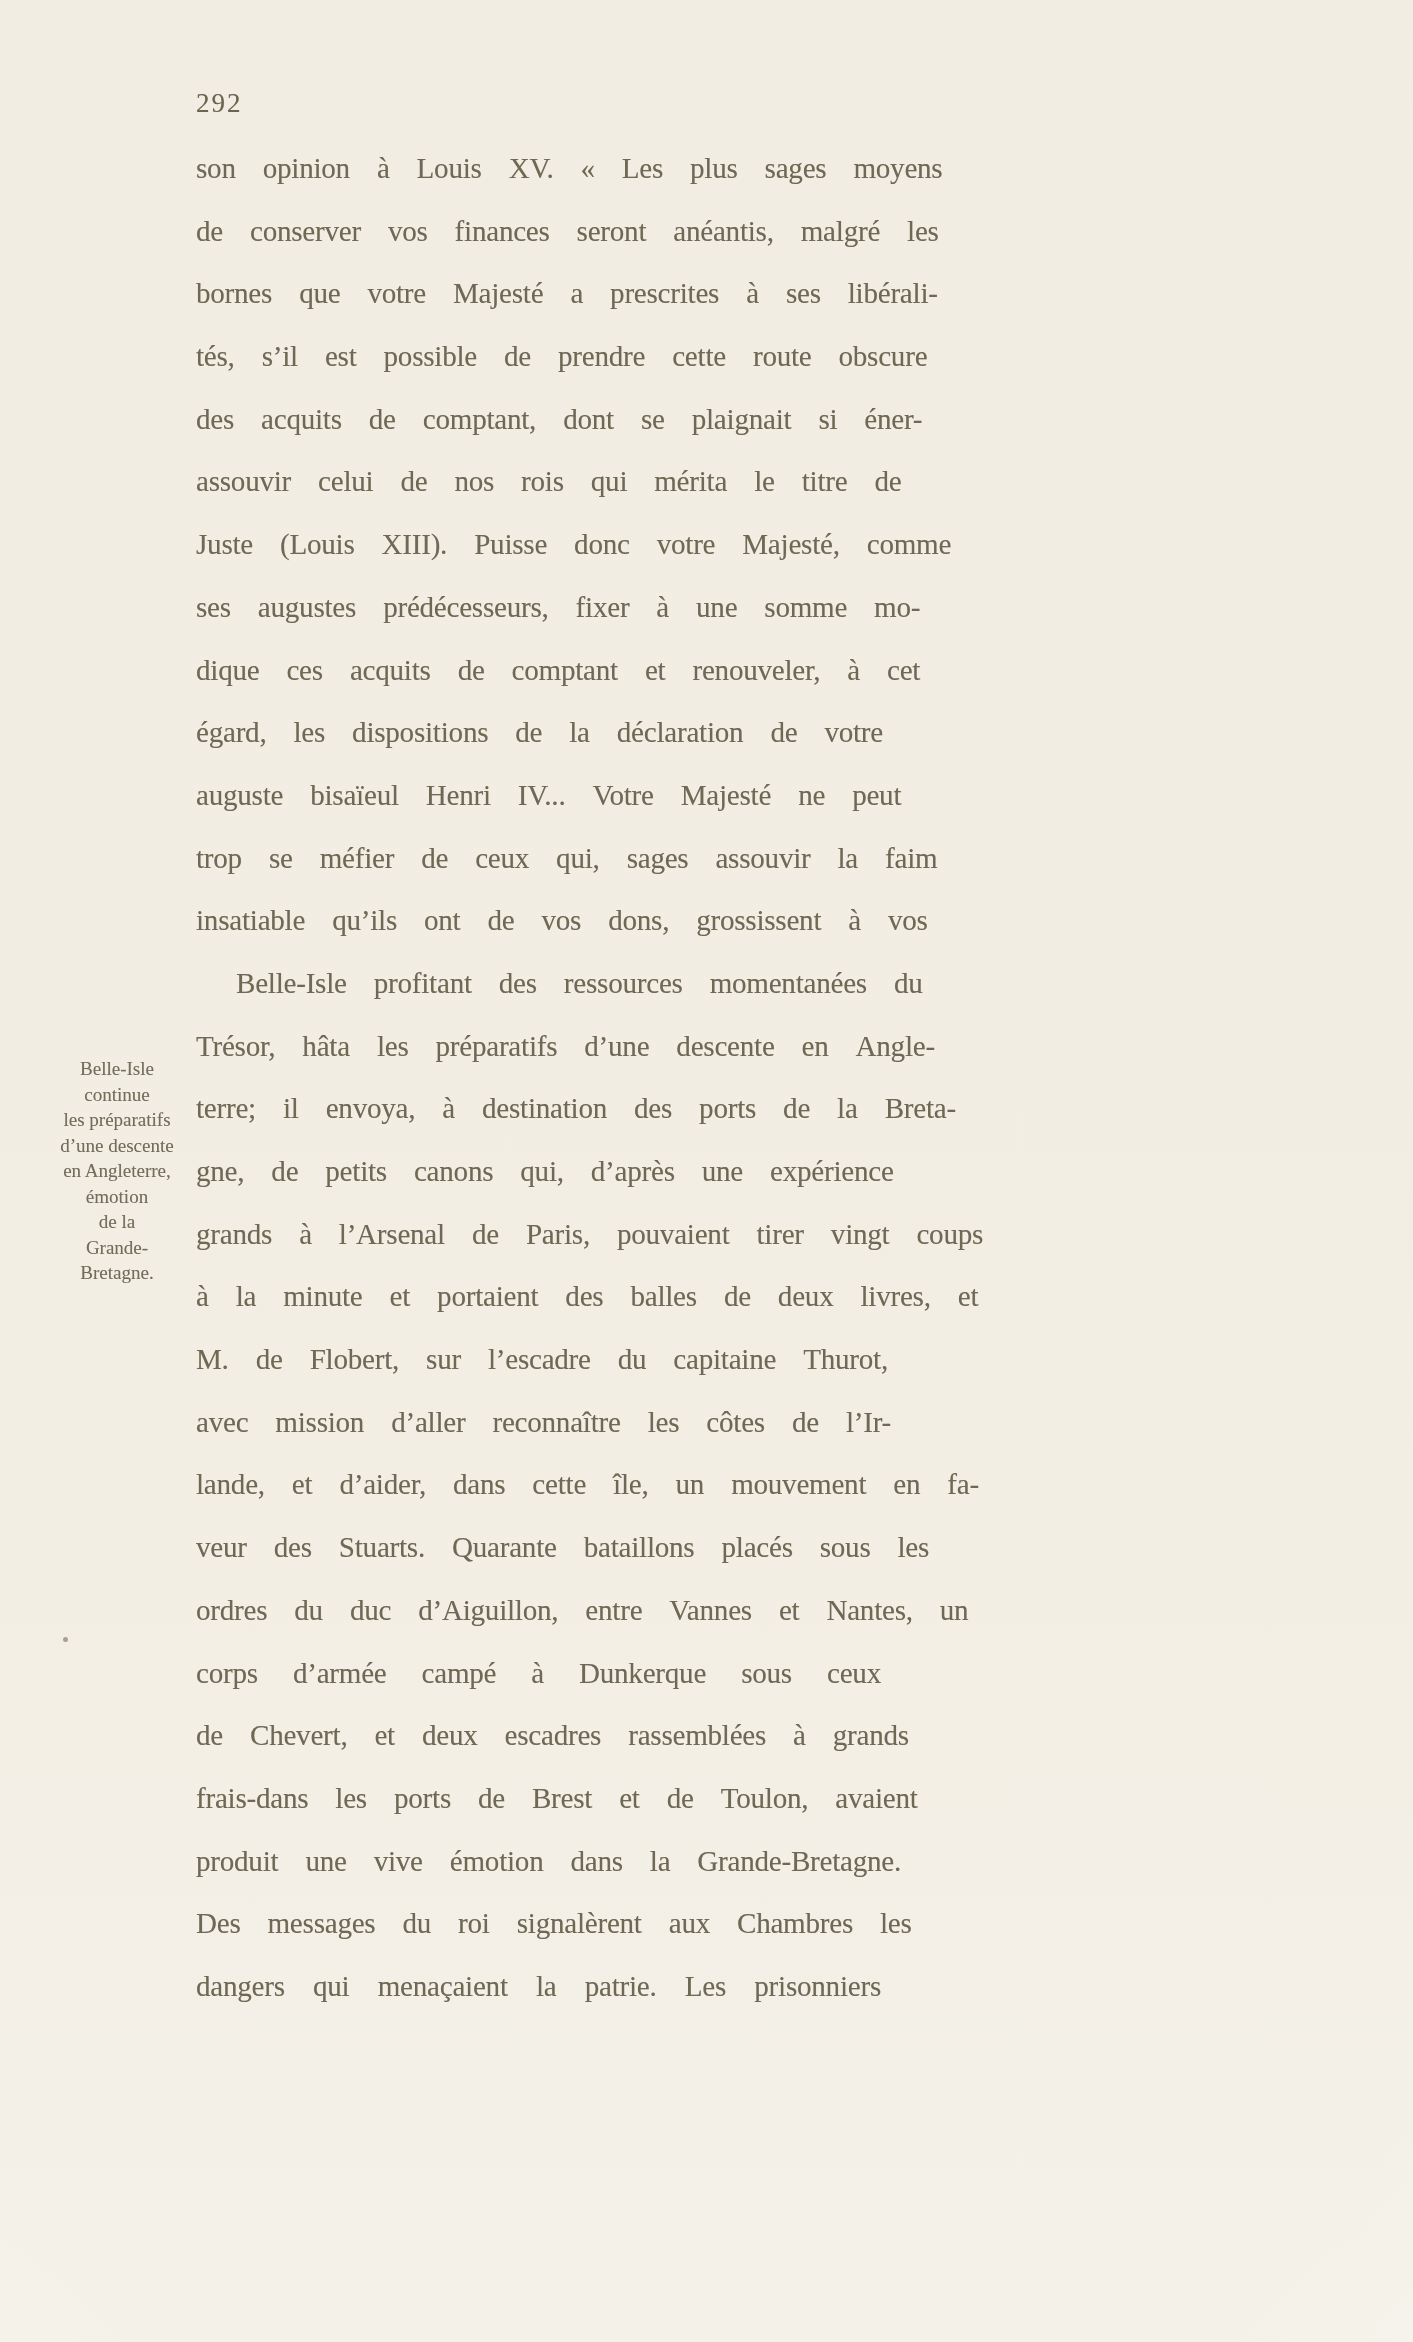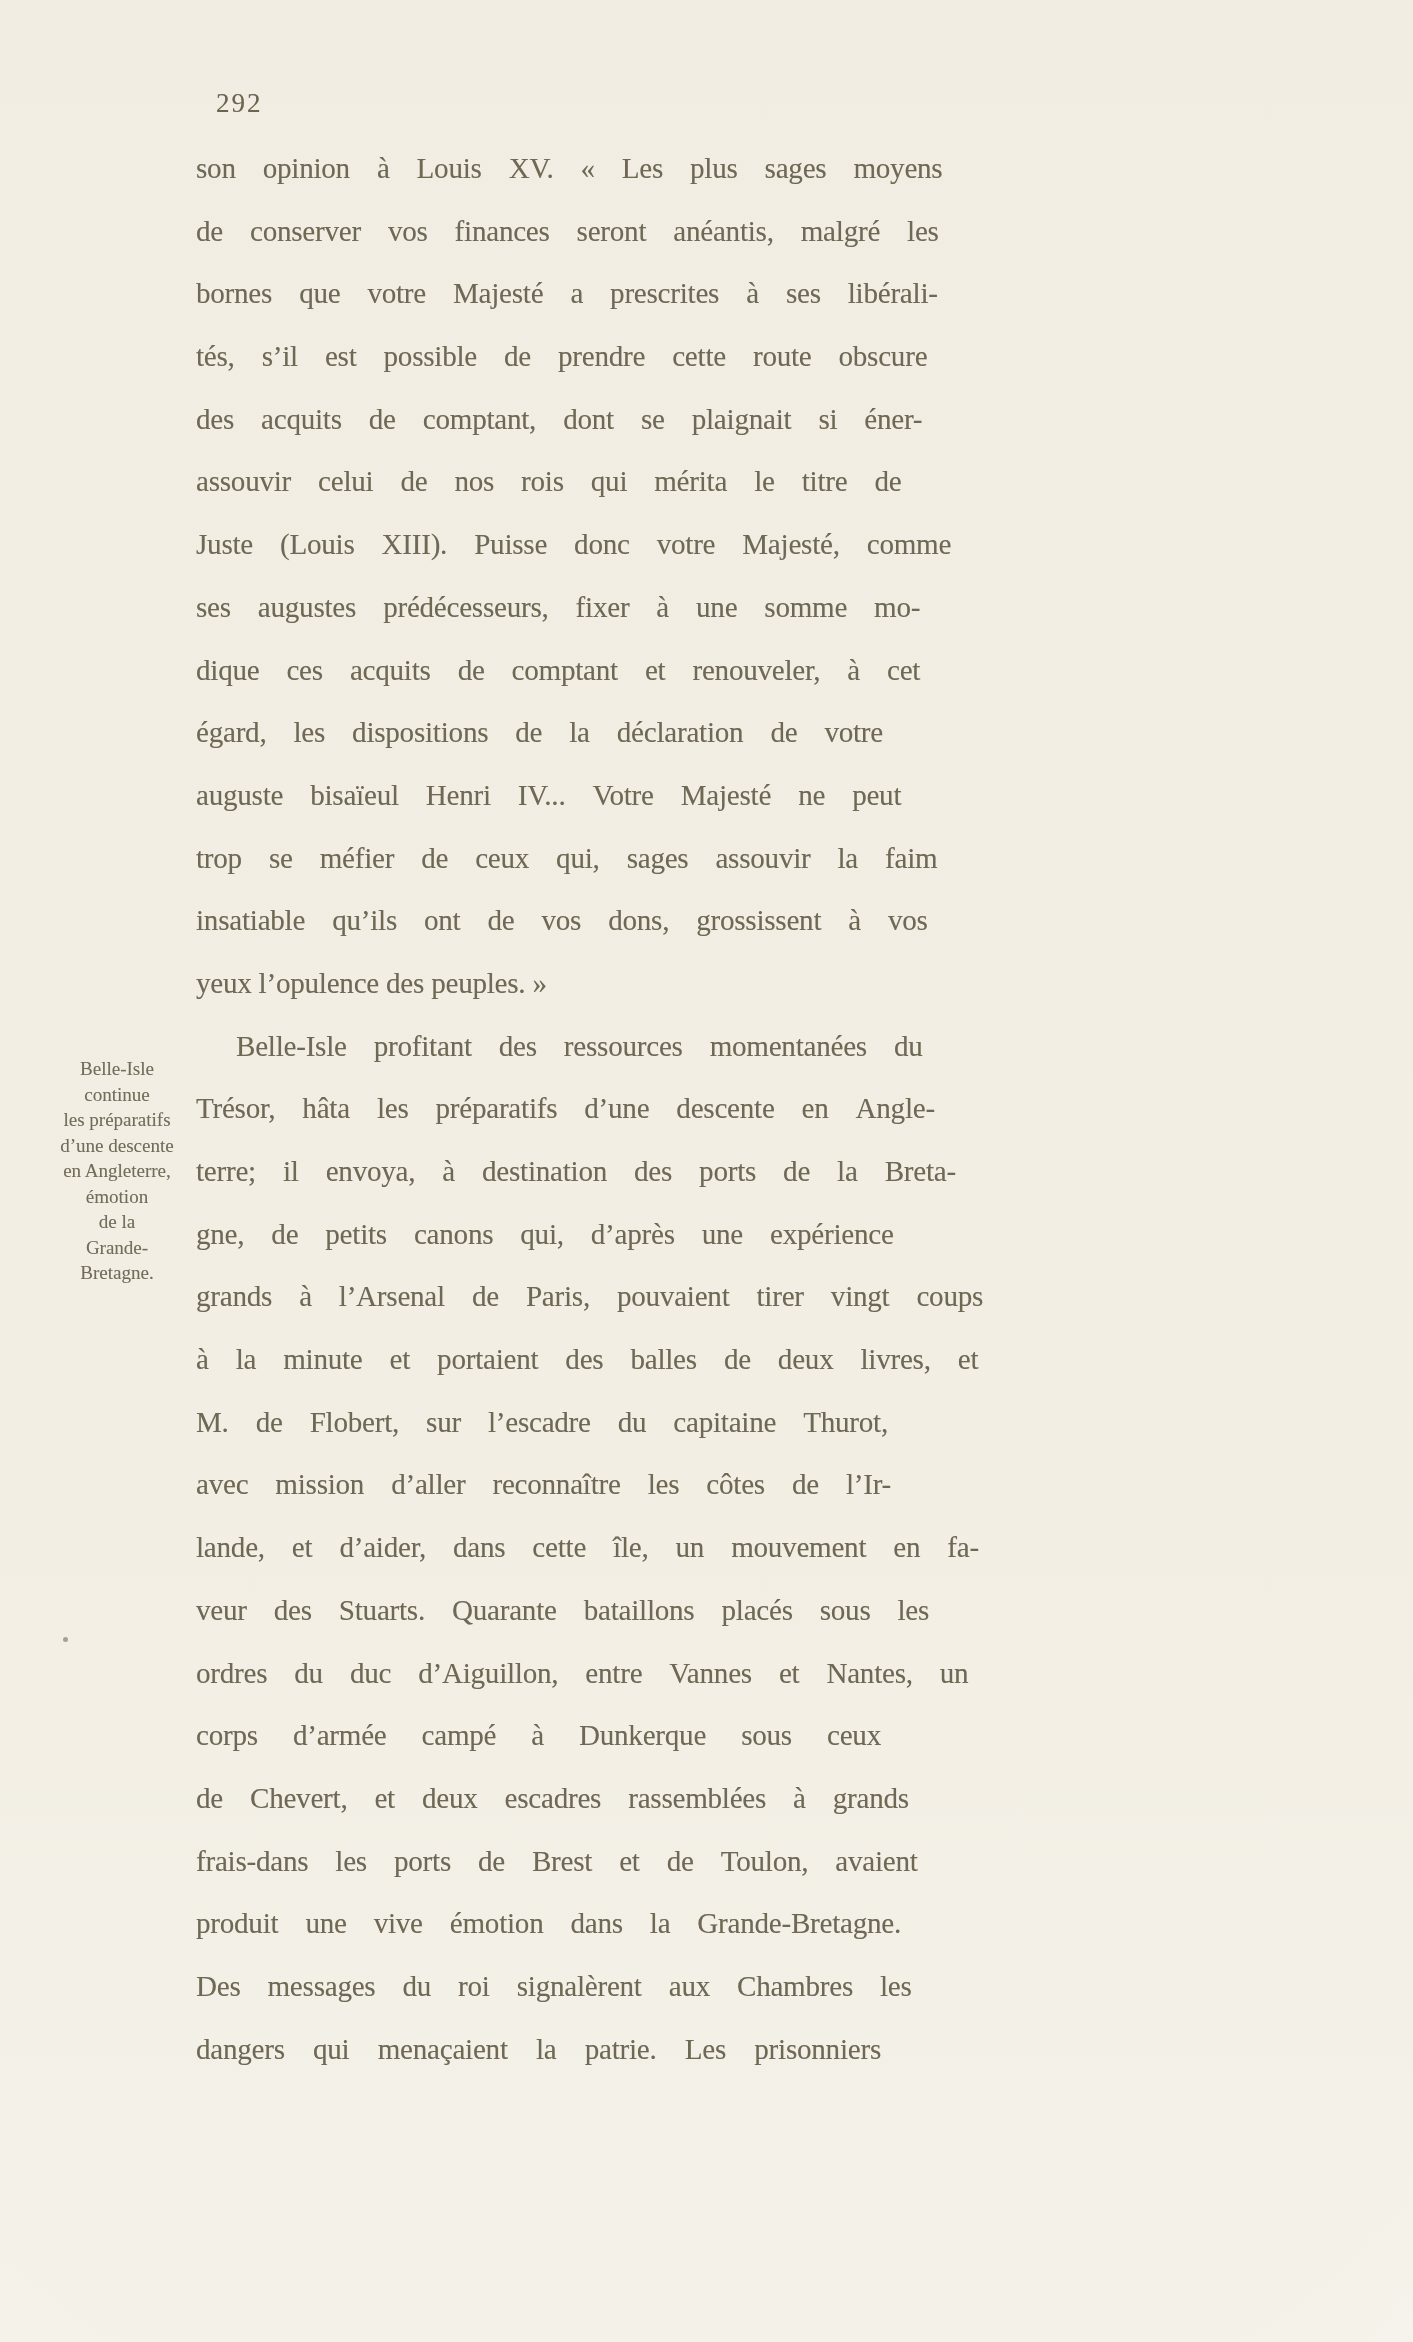--- a/index.html
+++ b/index.html
@@ -14,21 +14,20 @@
       radial-gradient(130% 120% at 48% 42%, rgba(255,255,255,0) 55%, rgba(255,255,255,0.65) 92%, rgba(255,255,255,0.9) 100%),
       linear-gradient(#f1ede2 0%, #f2eee4 60%, #f4f1e8 100%);
   }
   .pagenum {
     position: absolute;
     left: 196px; top: 88px;
     font-size: 27px;
     letter-spacing: 2px;
     color: #6b6550;
     text-shadow: 0.2px 0.2px 0 rgba(107,101,80,.35);
-    margin-left: 20px;
   }
   .running-title {
     position: absolute;
     left: 280px; top: 86px;
     width: 685px;
     text-align: center;
     font-size: 27px;
     letter-spacing: 2.5px;
     word-spacing: 18px;
     color: #6b6550;
@@ -223,21 +222,20 @@
         <span>insatiable</span>
         <span>qu’ils</span>
         <span>ont</span>
         <span>de</span>
         <span>vos</span>
         <span>dons,</span>
         <span>grossissent</span>
         <span>à</span>
         <span>vos</span>
       </div>
-      <div class="bline">yeux l’opulence des peuples. »</div>
       <div class="bline j ind">
         <span>Belle-Isle</span>
         <span>profitant</span>
         <span>des</span>
         <span>ressources</span>
         <span>momentanées</span>
         <span>du</span>
       </div>
       <div class="bline j">
         <span>Trésor,</span>

